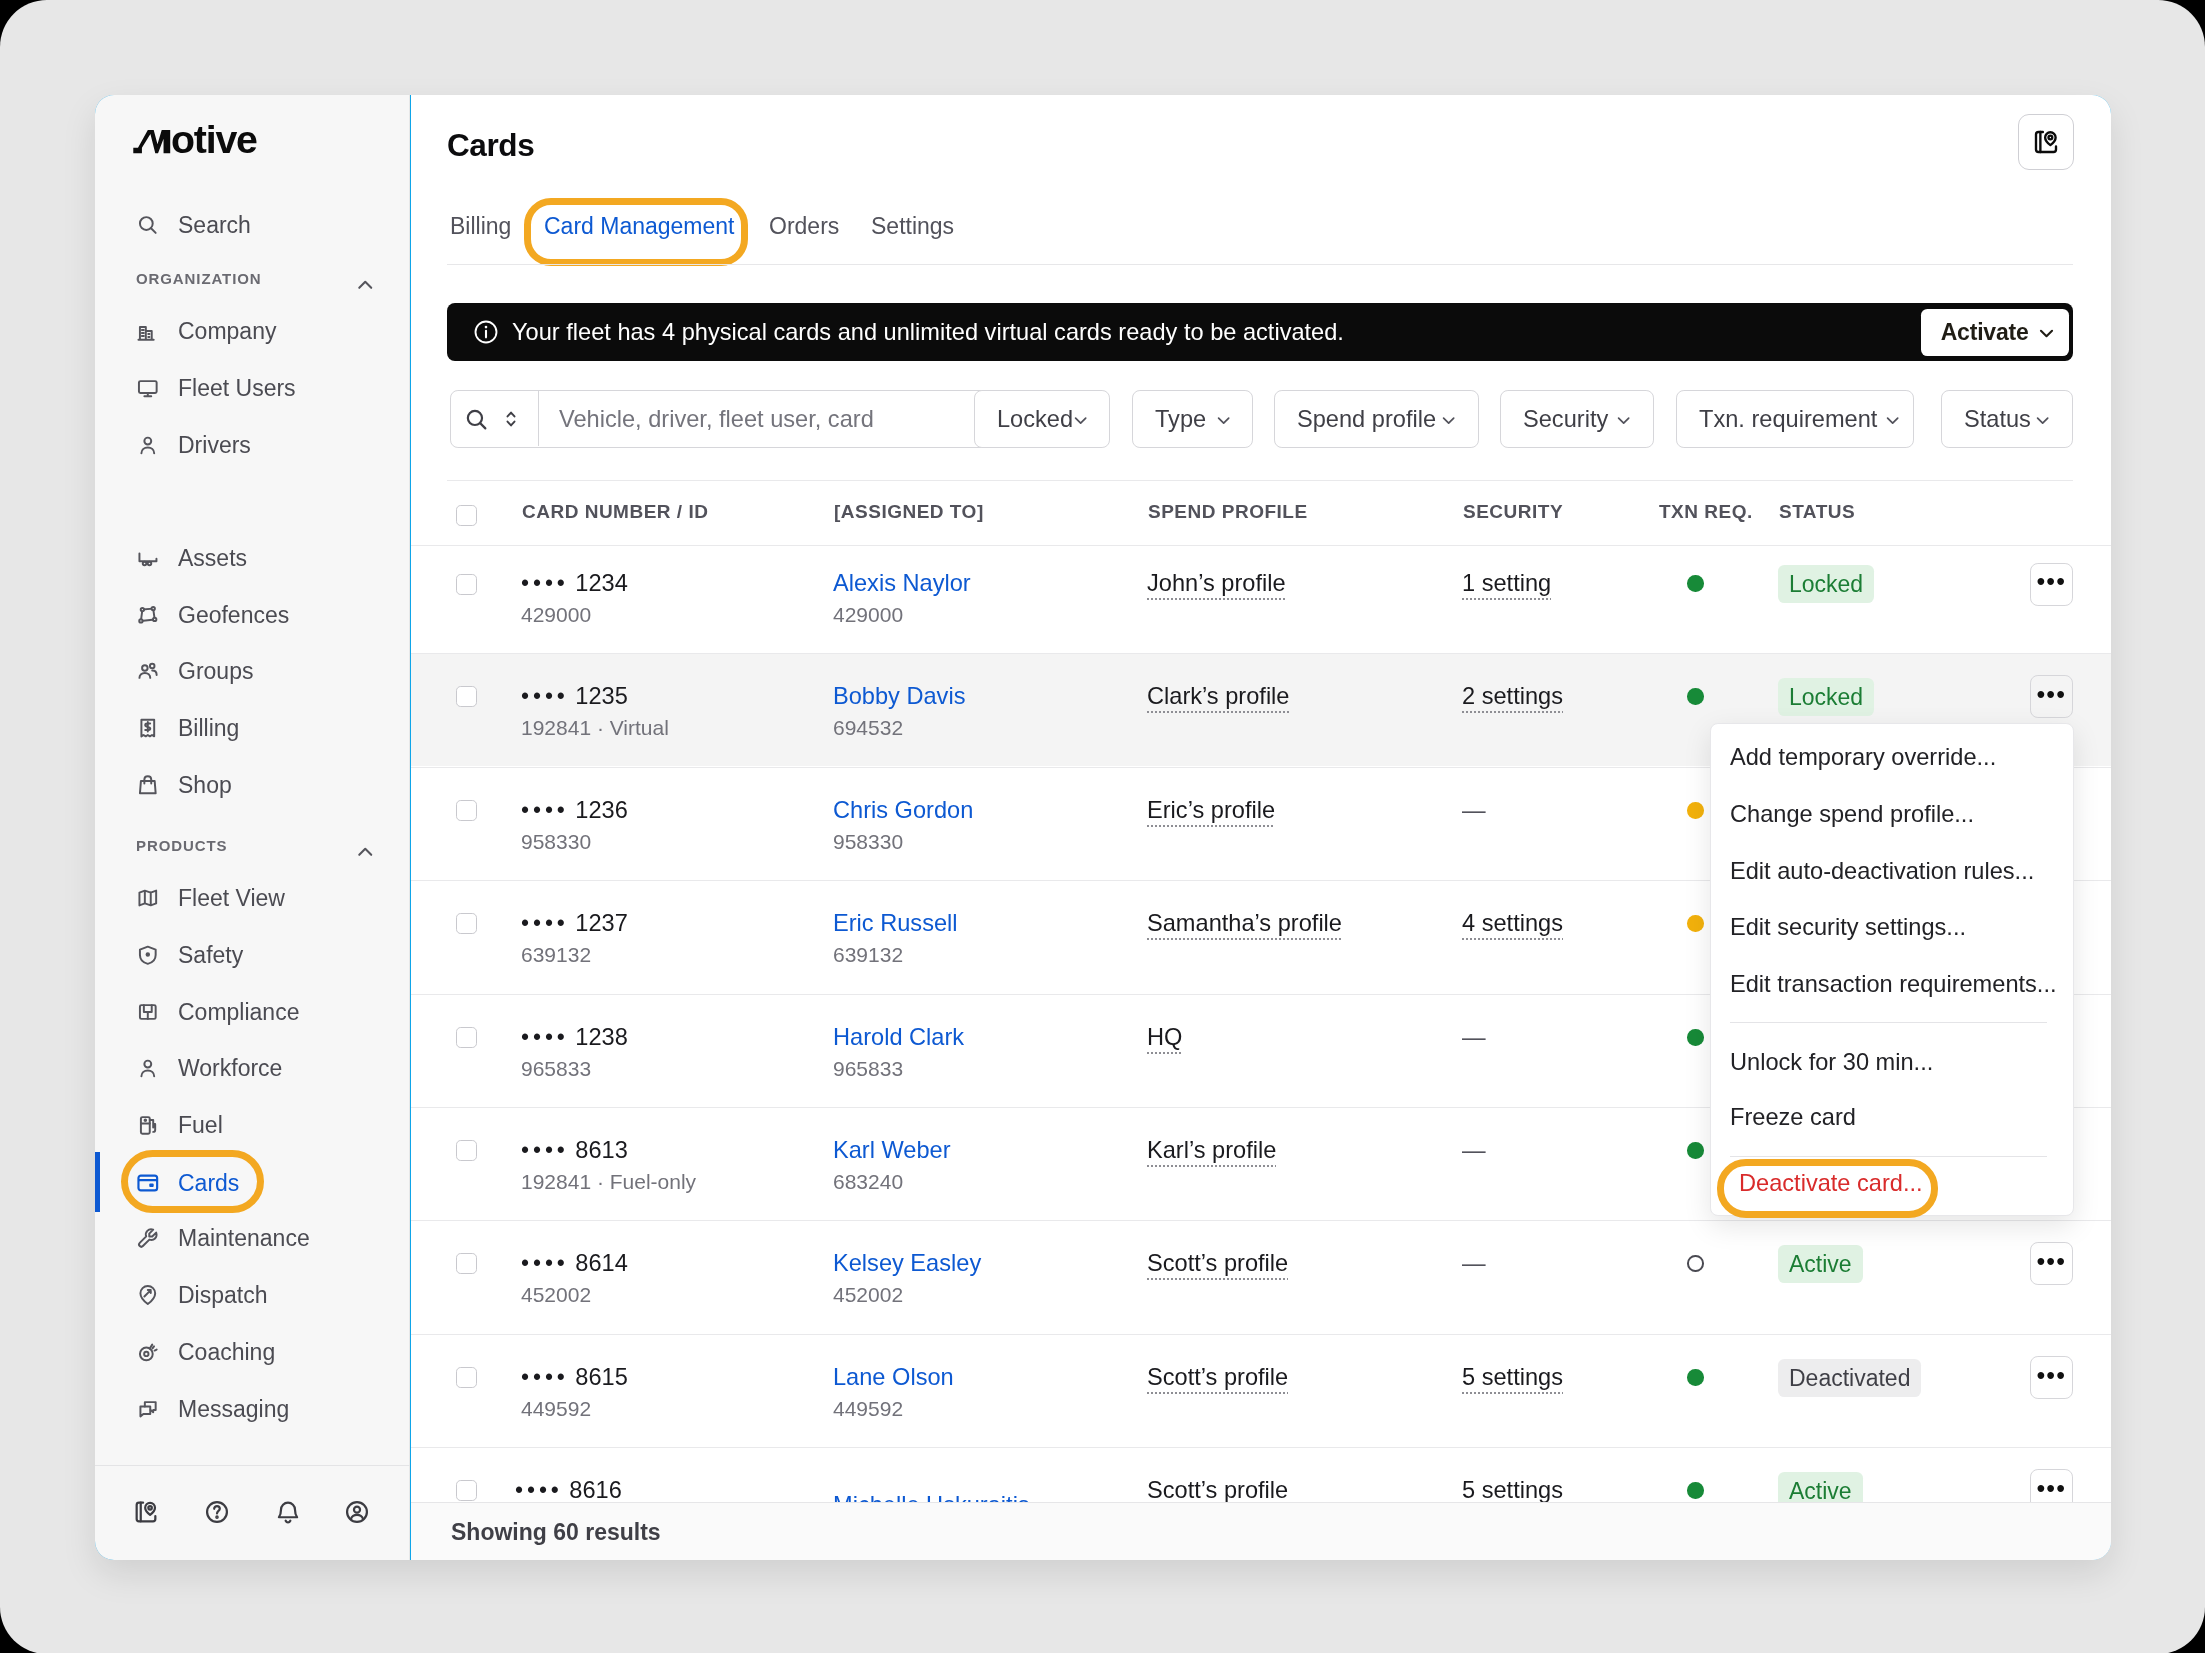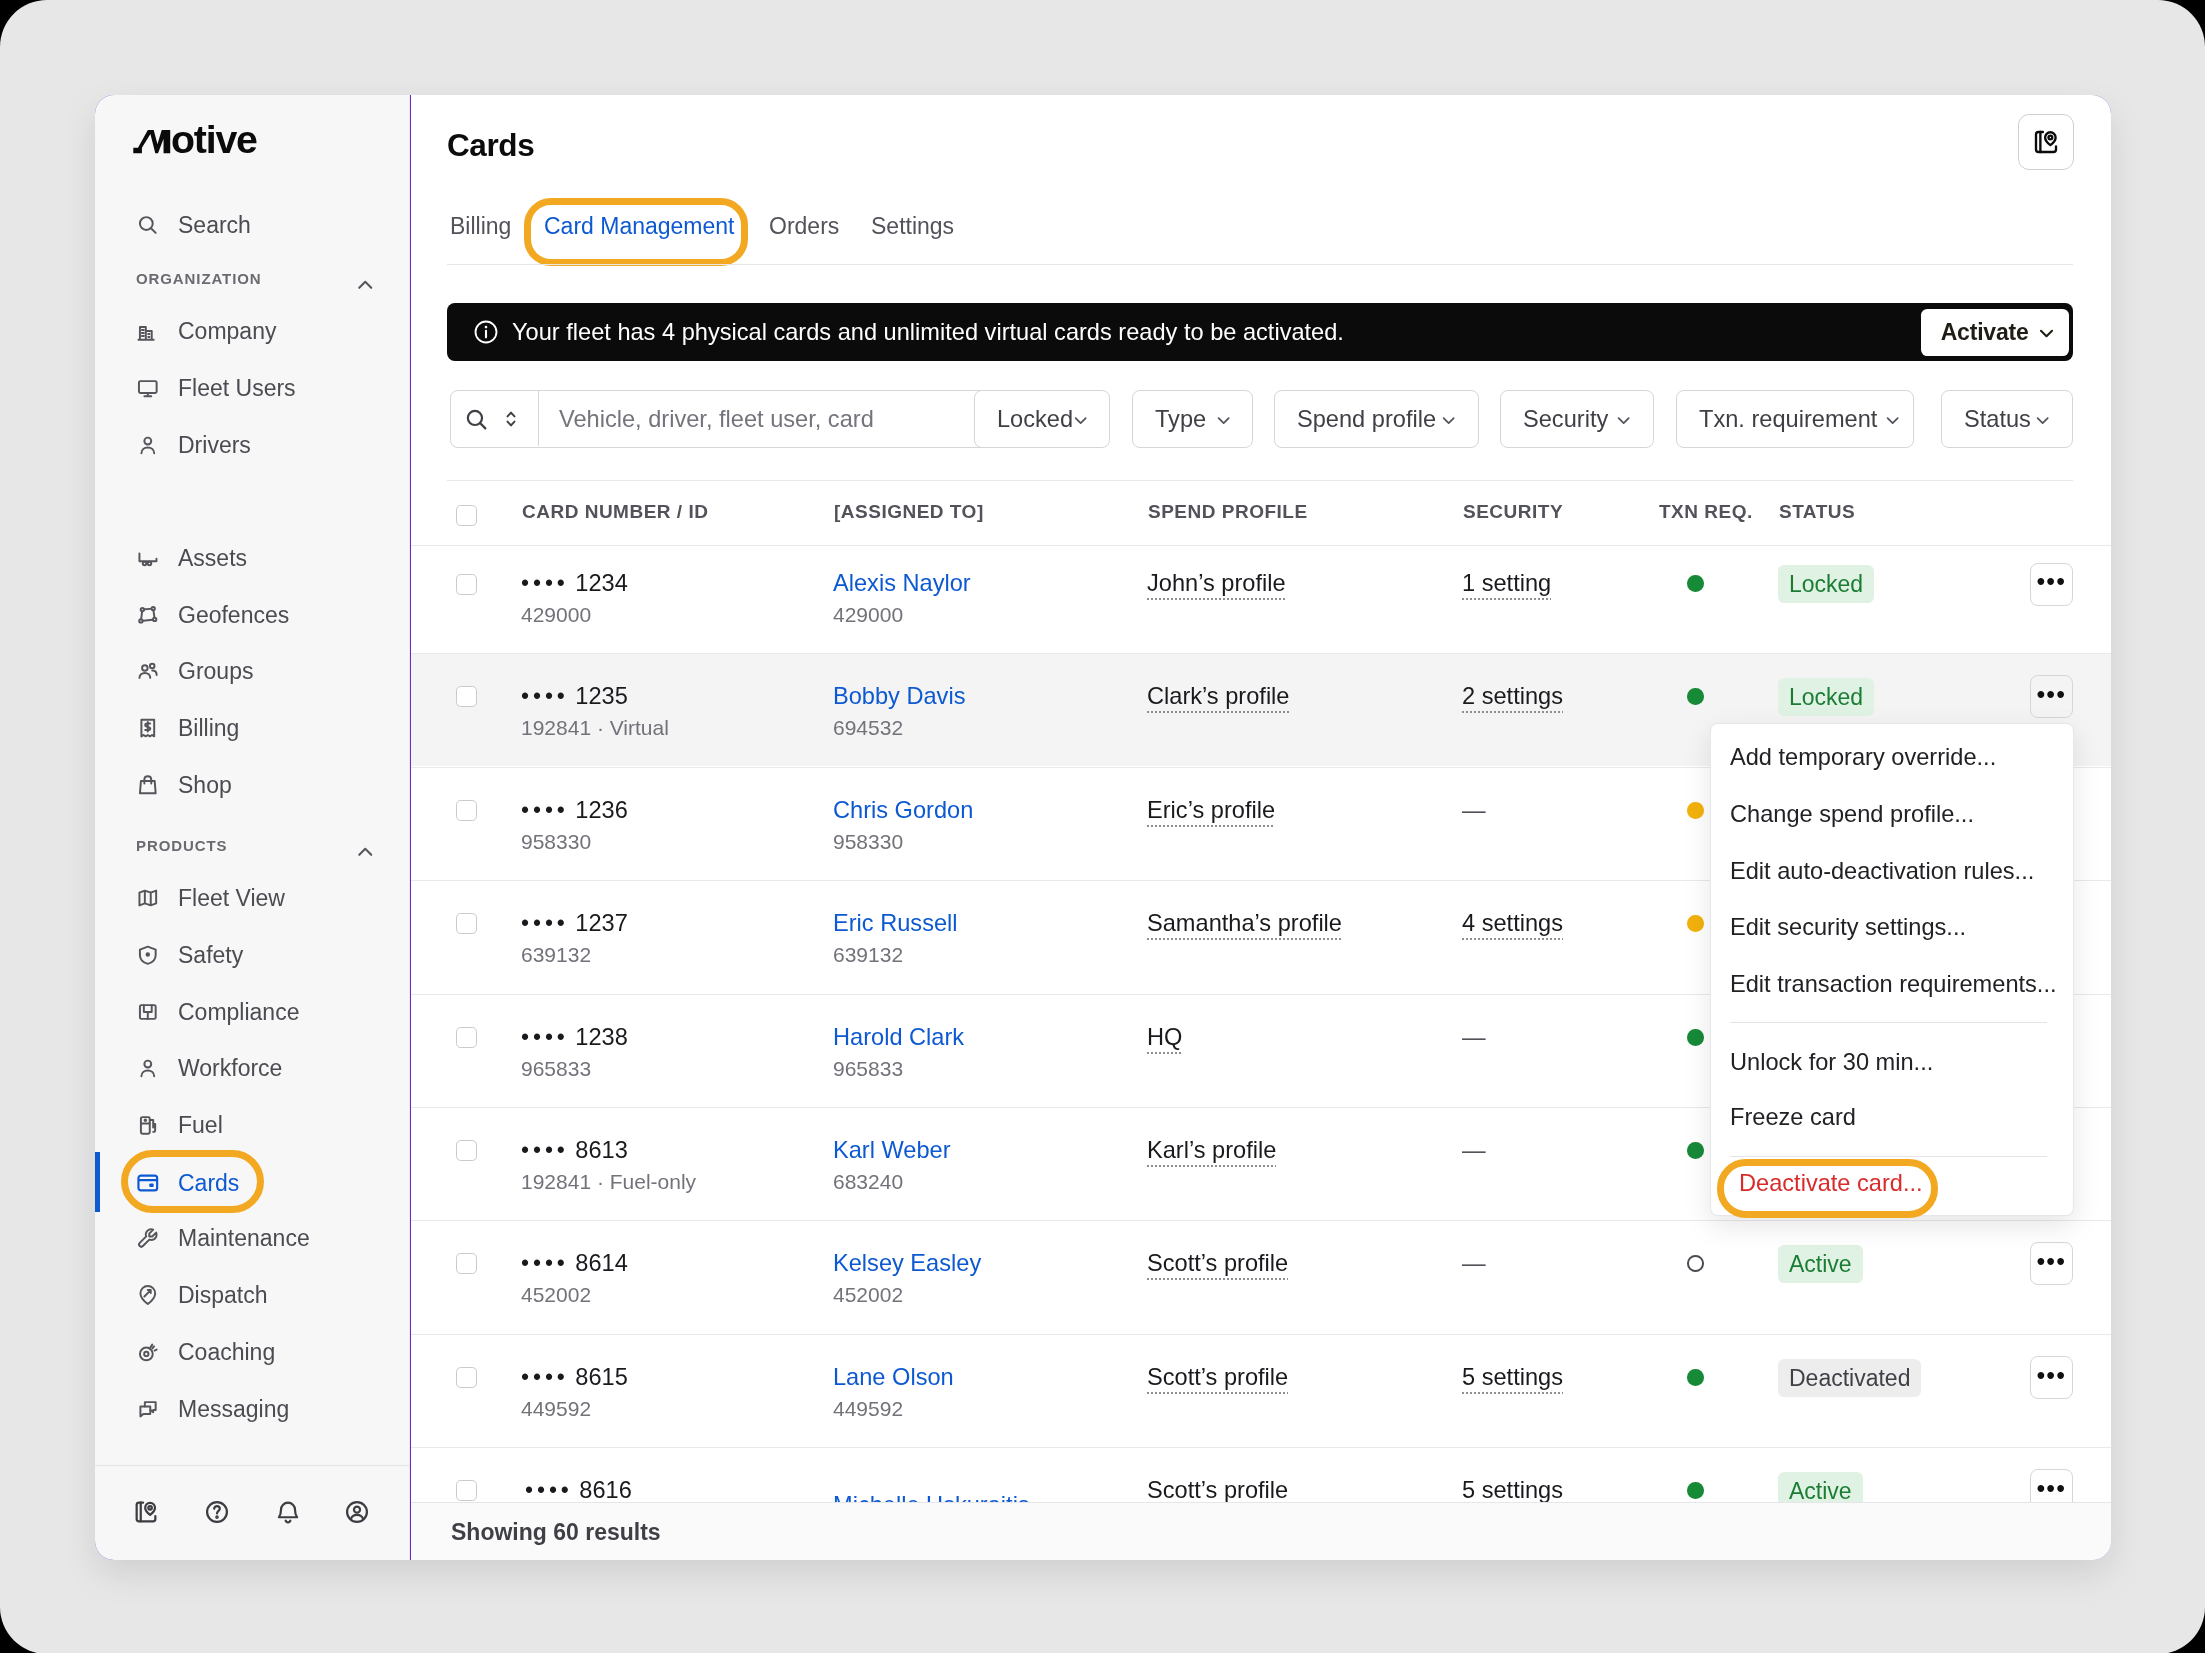--- a/index.html
+++ b/index.html
@@ -1,18 +1,18 @@
 <!DOCTYPE html>
 <html style="font-size:12.6px"><head>
 <meta charset="utf-8">
 <style>
   * { margin:0; padding:0; box-sizing:border-box; }
   html,body { width:2205px; height:1654px; background:#000; font-family:"Liberation Sans", sans-serif; }
   .canvas { position:absolute; left:0; top:0; width:2205px; height:1654px; background:#e7e7e7; border-radius:47px; overflow:hidden; }
-  .app { position:absolute; left:95px; top:95px; width:2016px; height:1465px; background:#6d28d9; border-radius:19px; overflow:hidden; box-shadow:0 14px 35px rgba(0,0,0,0.10); }
+  .app { position:absolute; left:95px; top:95px; width:2016px; height:1465px; background:#0ea5e9; border-radius:19px; overflow:hidden; box-shadow:0 14px 35px rgba(0,0,0,0.10); }
   .abs { position:absolute; }
   
   .side { position:absolute; left:0; top:0; width:315px; height:1465px; background:#f7f7f7; border-right:0.8px solid #e8e8e8; }
   .sitem { position:absolute; left:0; width:315px; height:57px; }
   .sitem .txt { position:absolute; left:83px; top:50%; transform:translateY(-50%); font-size:23px; color:#4b4b52; white-space:nowrap; }
   .sitem svg { position:absolute; left:41px; top:50%; transform:translateY(-50%); }
   .slabel { position:absolute; left:41px; font-size:15px; font-weight:bold; color:#6a6a71; letter-spacing:0.9px; }
   .ic { stroke:#55555c; stroke-width:2; fill:none; stroke-linecap:round; stroke-linejoin:round; }
   
   .main { position:absolute; left:316px; top:0; width:1700px; height:1465px; background:#fff; }
@@ -417,21 +417,21 @@
     <div class="mainln du" style="left:736px; top:27px;">Scott’s profile</div>
     <div class="mainln du" style="left:1051px; top:27px;">5 settings</div>
     <div class="dot" style="left:1276px; top:34px; background:#178a38;"></div>
     <div class="badge bgray" style="left:1367px; top:23.6px;">Deactivated</div>
     <div class="menubtn" style="top:21px;">
             <span>•••</span>
           </div>
   </div>
   <div class="row" style="top:1352px; height:54px;">
     <div class="cb" style="top:32px;"></div>
-    <div class="mainln" style="left:114px; top:27px;"><span class="dots">••••</span> 8616</div>
+    <div class="mainln" style="left:104px; top:27px;"><span class="dots">••••</span> 8616</div>
     <div class="mainln blue" style="left:422px; top:42px;text-decoration:underline;">Michelle Uskuraitis</div>
     <div class="mainln du" style="left:736px; top:27px;">Scott’s profile</div>
     <div class="mainln du" style="left:1051px; top:27px;">5 settings</div>
     <div class="dot" style="left:1276px; top:34px; background:#178a38;"></div>
     <div class="badge bgreen" style="left:1367px; top:23.6px;">Active</div>
     <div class="menubtn" style="top:21px;">
             <span>•••</span>
           </div>
   </div>
 

